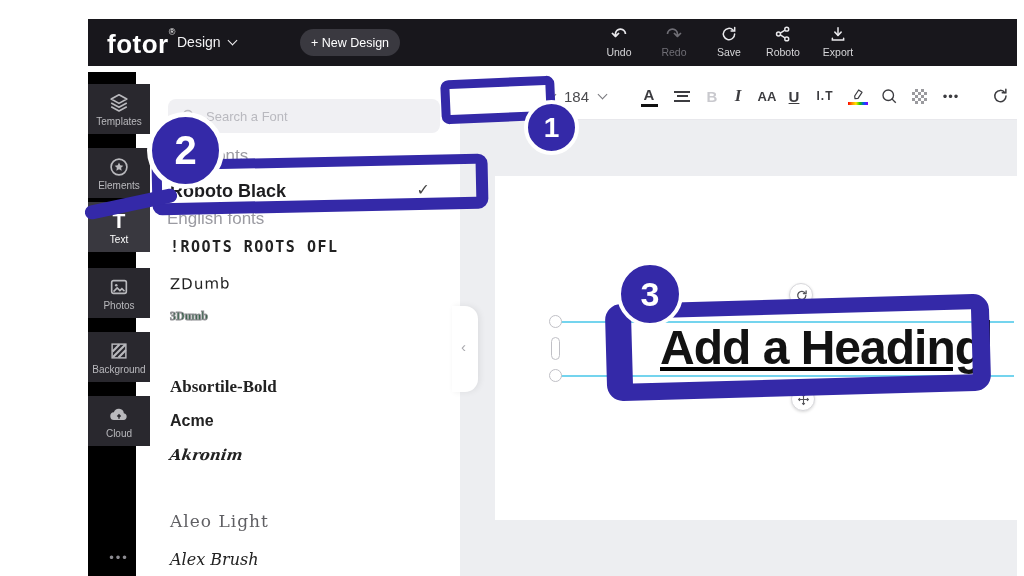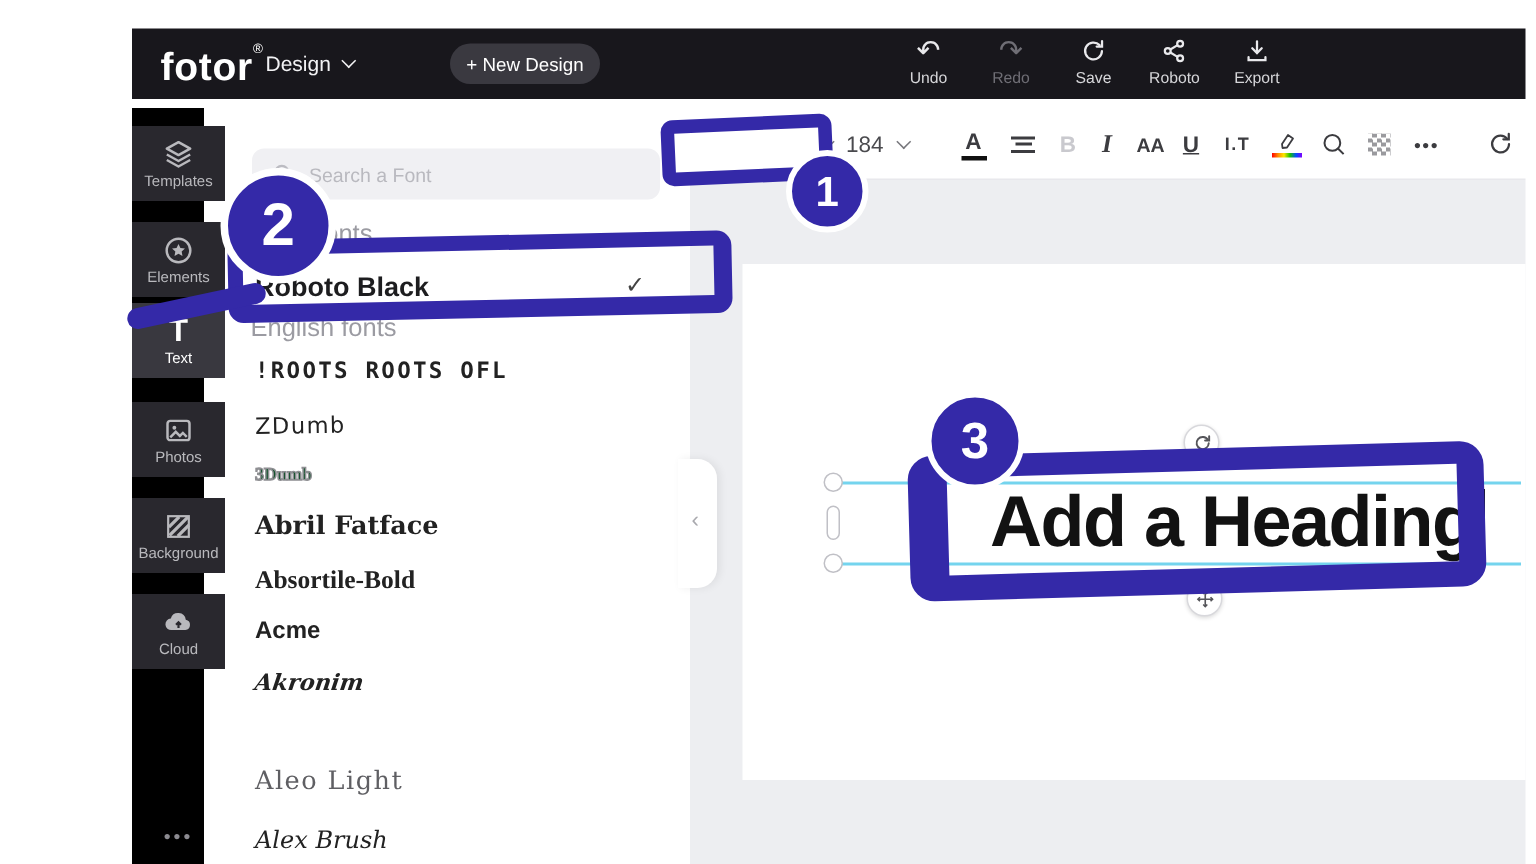--- a/index.html
+++ b/index.html
@@ -69,21 +69,21 @@
   .checker { width:15px; height:15px; background:repeating-conic-gradient(#9a9a9e 0% 25%, transparent 0% 50%); background-size:6px 6px; }
   .dots3 { font-size:13px; letter-spacing:1px; color:#3c3c40; }
 
   
   .canvas { position:absolute; left:460px; top:120px; width:557px; height:456px; background:#edeef1; }
   .artboard { position:absolute; left:495px; top:176px; width:522px; height:344px; background:#fff; z-index:1; }
   .sel-line { position:absolute; height:2px; background:#74d4ee; z-index:3; }
   .handle { position:absolute; background:#fff; border:1.5px solid #c0c0c6; border-radius:50%; z-index:4; }
   .handle.pill { border-radius:5px; }
   .round-btn { position:absolute; width:24px; height:24px; background:#fff; border:1px solid #d8d8dc; border-radius:50%; box-shadow:0 1px 3px rgba(0,0,0,.15); display:flex; align-items:center; justify-content:center; z-index:4; cursor:pointer; }
-  .heading-wrap { position:absolute; left:660px; top:320px; height:56px; display:flex; align-items:flex-end; z-index:3; }
+  .heading-wrap { position:absolute; left:660px; top:320px; height:56px; display:flex; align-items:flex-start; z-index:3;text-decoration:underline; }
   .heading-text { font-size:48px; font-weight:900; letter-spacing:-1px; color:#121212; white-space:nowrap; }
   .caret { width:4px; height:50px; background:#111; margin-left:3px; }
 
   
   .ann { position:absolute; z-index:10; pointer-events:none; }
   .ann-rect { border-style:solid; border-color:#3429a8; }
   .ann-circle { background:#3429a8; border:4px solid #fff; border-radius:50%; color:#fff; font-weight:bold; display:flex; align-items:center; justify-content:center; z-index:11; }
   .r1 { left:441px; top:78px; width:114px; height:44px; border-width:9px; border-radius:8px; transform:rotate(-2.5deg); }
   .c1 { left:524px; top:100px; width:55px; height:55px; font-size:28px; }
   .r2 { left:152px; top:157px; width:336px; height:55px; border-width:10px 12px 12px 10px; border-radius:10px; transform:rotate(-1.2deg); }
@@ -214,21 +214,20 @@
     <div class="sect-label" style="top:74px">Used fonts</div>
     <div class="sel-font-row">
       <span class="sel-font-name">Roboto Black</span>
       <span class="sel-check">✓</span>
     </div>
     <div class="sect-label" style="top:137px">English fonts</div>
 
     <div class="font-row f-stencil" style="top:160px">!ROOTS ROOTS OFL</div>
     <div class="font-row f-hand" style="top:195px">ZDumb</div>
     <div class="font-row f-outline" style="top:229px">3Dumb</div>
-    <div class="font-row f-fatface" style="top:264px">Abril Fatface</div>
     <div class="font-row f-serifbold" style="top:299px">Absortile-Bold</div>
     <div class="font-row f-acme" style="top:333px">Acme</div>
     <div class="font-row f-script" style="top:368px">Akronim</div>
     <div class="font-row f-slablight" style="top:434px">Aleo Light</div>
     <div class="font-row f-brush" style="top:472px">Alex Brush</div>
   </div>
 
   <div class="collapse-tab">
     <span>‹</span>
   </div>

